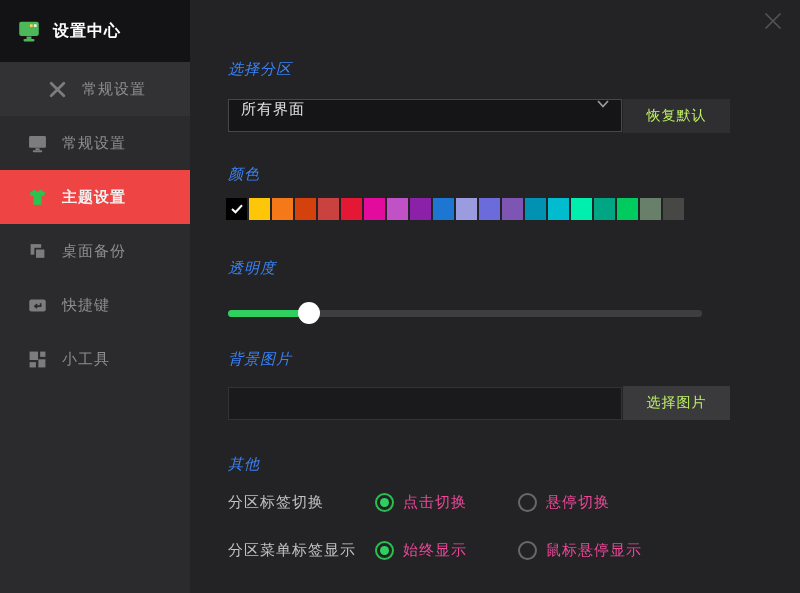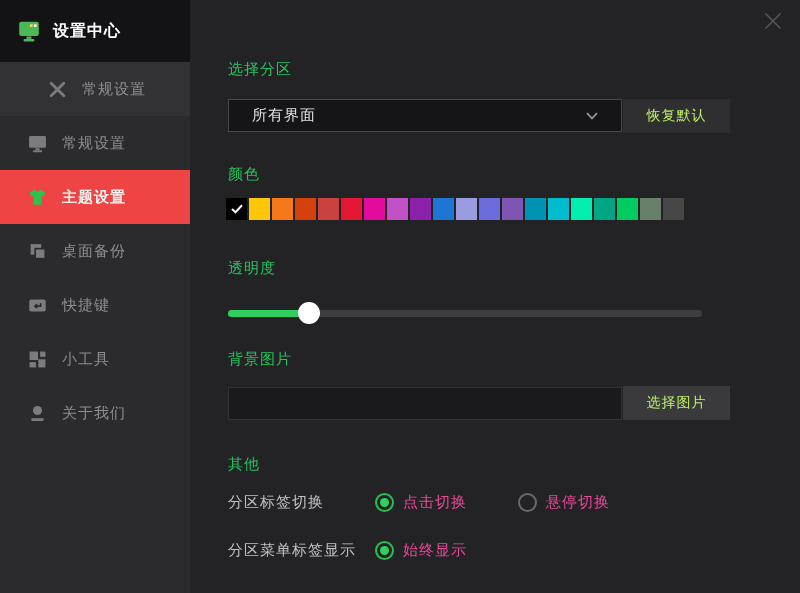--- a/index.html
+++ b/index.html
@@ -16,25 +16,25 @@
   .sb-item .lbl { color:#8e8e90; font-size:15px; margin-left:14px; letter-spacing:1px; }
   .sb-item.hl { background:#323234;padding-left:48px; }
   .sb-item.sel { background:#ef4444; }
   .sb-item.sel .lbl { color:#f2f2f2; font-weight:bold; }
   .icon { display:inline-flex; width:20px; height:19px; flex:0 0 auto; }
 
   
   .content { position:absolute; left:190px; top:0; right:0; bottom:0; background:#232325; }
   .close-btn { position:absolute; top:10px; right:16px; width:22px; height:22px;
     display:flex; align-items:center; justify-content:center; cursor:pointer; }
-  .sec-label { position:absolute; left:38px; color:#22c55e; font-size:15px; letter-spacing:1px; }
+  .sec-label { position:absolute; left:38px; color:#3b82f6; font-size:15px; letter-spacing:1px;font-style:italic; }
 
   .select-box { position:absolute; left:38px; top:99px; width:394px; height:33px;
-    background:#151517; border:1px solid #47474a; display:flex; align-items:center;
-    padding:0 23px; cursor:pointer; }
+    background:#151517; border:1px solid #47474a; display:flex; align-items:flex-start;
+    padding:0 12px; cursor:pointer; }
   .select-box .val { color:#e2e2e4; font-size:15px; flex:1; letter-spacing:1px; }
   .btn { position:absolute; width:107px; height:34px; display:flex; align-items:center;
     justify-content:center; color:#bef264; font-size:14px; letter-spacing:1px; cursor:pointer; }
   .btn.reset { left:433px; top:99px; background:#2f2f31; }
   .btn.pick  { left:433px; top:386px; background:#3a3a3c; }
 
   .swatches { position:absolute; left:36px; top:198px; display:flex; gap:2px; }
   .swatch { width:21px; height:22px; cursor:pointer; display:flex; align-items:center; justify-content:center; }
 
   .slider { position:absolute; left:38px; top:302px; width:474px; height:22px; cursor:pointer; }
@@ -130,29 +130,20 @@
         <svg viewBox="0 0 18 18" width="19" height="19">
           <rect x="1.5" y="1.5" width="8" height="8" fill="#7c7c7e"></rect>
           <rect x="11.5" y="1.5" width="5" height="5" fill="#7c7c7e"></rect>
           <rect x="1.5" y="11.5" width="6" height="5" fill="#7c7c7e"></rect>
           <rect x="9.8" y="8.8" width="6.7" height="7.7" fill="#7c7c7e"></rect>
         </svg>
       </span>
       <span class="lbl">小工具</span>
     </div>
 
-    <div class="sb-item">
-      <span class="icon">
-        <svg viewBox="0 0 18 18" width="19" height="19">
-          <circle cx="9" cy="6.2" r="4.3" fill="#7c7c7e"></circle>
-          <rect x="3" y="13.6" width="12" height="2.4" rx="1.1" fill="#7c7c7e"></rect>
-        </svg>
-      </span>
-      <span class="lbl">关于我们</span>
-    </div>
   </div>
 
   <div class="content">
 
     <div class="close-btn">
       <span class="icon" style="width:20px;height:20px;">
         <svg viewBox="0 0 20 20" width="20" height="20">
           <path d="M2.5,2.5 L17.5,17.5 M17.5,2.5 L2.5,17.5" stroke="#56565a" stroke-width="1.5"></path>
         </svg>
       </span>
@@ -221,16 +212,20 @@
         <span class="txt">悬停切换</span>
       </span>
     </div>
 
     <div class="radio-row" style="top:540px;">
       <span class="row-label">分区菜单标签显示</span>
       <span class="opt first">
         <span class="radio on"></span>
         <span class="txt">始终显示</span>
       </span>
+      <span class="opt">
+        <span class="radio"></span>
+        <span class="txt">鼠标悬停显示</span>
+      </span>
     </div>
 
   </div>
 </div>
 
 </body></html>

